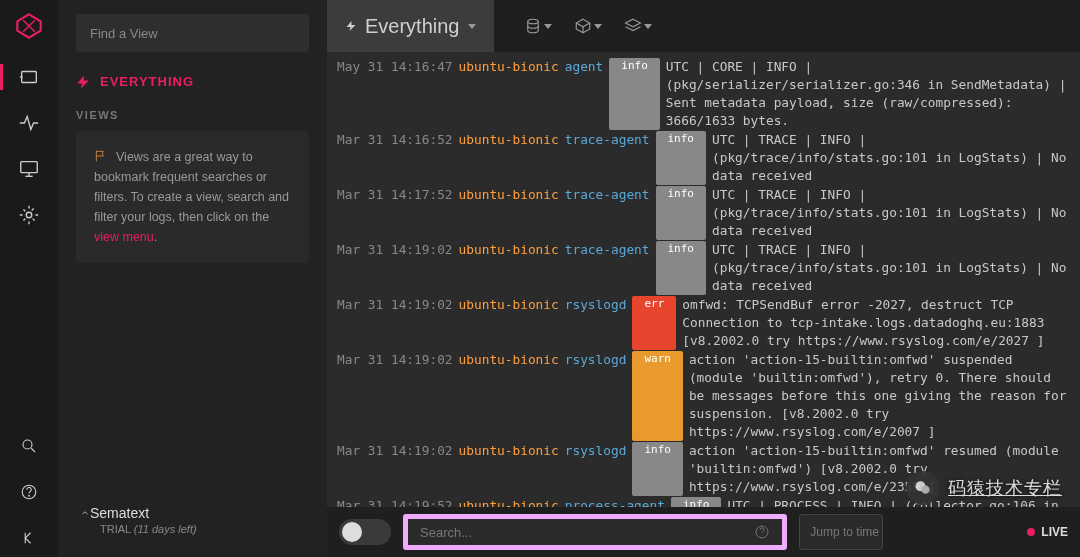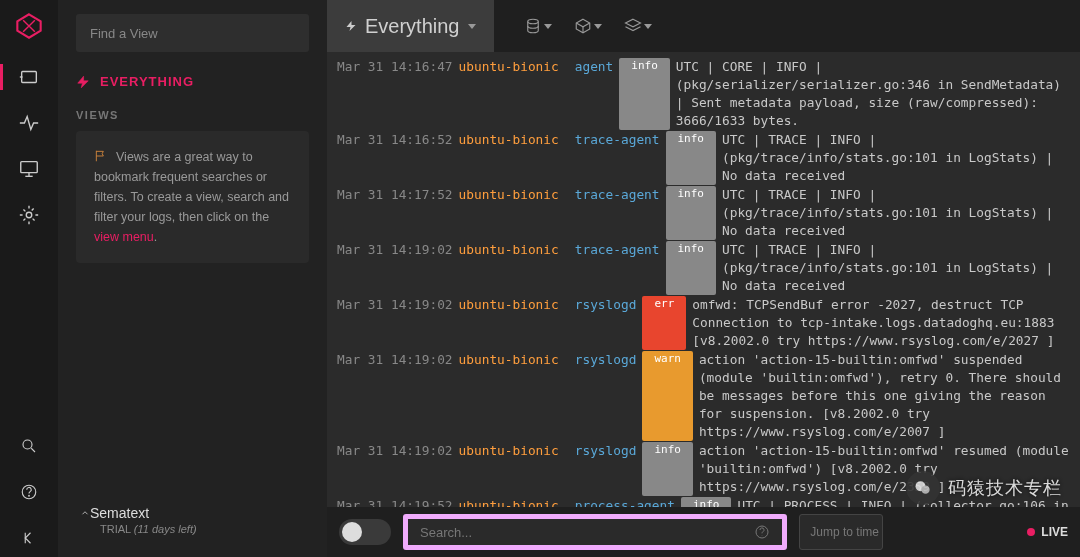--- a/index.html
+++ b/index.html
@@ -29,39 +29,39 @@
 .main { flex: 1; display: flex; flex-direction: column; background: #2b2b2b; min-width: 0; }
 .topbar { height: 52px; display: flex; align-items: center; background: #1f1f1f; }
 .everything-dd { background: #3c3c3c; height: 52px; padding: 0 18px; display: flex; align-items: center; gap: 8px; color: #d0d0d0; font-size: 20px; font-weight: 300; cursor: pointer; }
 .top-icons { display: flex; align-items: center; gap: 2px; margin-left: 20px; }
 .top-icon-btn { width: 48px; height: 52px; display: flex; align-items: center; justify-content: center; gap: 2px; cursor: pointer; }
 .top-icon-btn svg { width: 18px; height: 18px; stroke: #999; fill: none; stroke-width: 1.5; }
 .caret-dn { width: 0; height: 0; border-left: 4px solid transparent; border-right: 4px solid transparent; border-top: 5px solid #999; }
 .logs { flex: 1; background: #2b2b2b; overflow-y: auto; padding: 6px 10px; font-family: "Menlo", "Consolas", monospace; font-size: 12.8px; line-height: 18px; color: #c8c8c8; }
 .log-row { display: flex; margin-bottom: 1px; }
 .log-ts { color: #888; white-space: nowrap; margin-right: 6px; }
-.log-host { color: #ff9e3d; margin-right: 16px; }
+.log-host { color: #ff9e3d; margin-right: 6px; }
 .log-svc { color: #5aa8d8; margin-right: 6px; }
 .badge { padding: 0 12px; border-radius: 2px; font-size: 11px; line-height: 15px; display: inline-block; color: #fff; margin-right: 6px; }
 .badge.info { background: #888; }
 .badge.err { background: #e8452e; }
 .badge.warn { background: #e89a2e; }
 .log-msg { flex: 1; min-width: 0; word-break: break-word; }
 .log-cont { padding-left: 28px; }
 .bottombar { height: 50px; background: #1f1f1f; display: flex; align-items: center; padding: 0 12px; gap: 12px; }
 .toggle { width: 52px; height: 26px; background: #3a3a3a; border-radius: 13px; position: relative; cursor: pointer; }
 .toggle::before { content: ""; position: absolute; left: 3px; top: 3px; width: 20px; height: 20px; background: #ddd; border-radius: 50%; }
 .search-box { flex: 1; background: #2a2a2a; border: 5px solid #f0abfc; border-radius: 3px; height: 36px; display: flex; align-items: center; padding: 0 12px; color: #777; font-size: 13px; }
 .search-box .sq { flex: 1; }
 .jump-box { width: 84px; background: #2a2a2a; border: 1px solid #444; border-radius: 3px; height: 36px; display: flex; align-items: center; padding: 12px 10px; color: #777; font-size: 12px; white-space: nowrap; overflow: hidden; }
 .live-badge { display: flex; align-items: center; gap: 6px; color: #ddd; font-size: 12px; font-weight: 600; }
 .live-dot { width: 8px; height: 8px; background: #e91e63; border-radius: 50%; }
 .water { position: absolute; right: 18px; bottom: 52px; display: flex; align-items: center; gap: 8px; opacity: 0.9; pointer-events: none; }
 .water-circle { width: 34px; height: 34px; border-radius: 50%; background: #333; display: flex; align-items: center; justify-content: center; }
-.water-text { color: #eee; font-size: 18px; font-weight: 400; letter-spacing: 1px; text-shadow: 0 0 4px #000; }
+.water-text { color: #eee; font-size: 18px; font-weight: 400; letter-spacing: 1px; text-shadow: 0 0 4px #000; text-decoration: underline; }
 </style>
 </head>
 <body>
 
 <div class="app">
 
   <div class="iconbar">
     <svg class="logo" viewBox="0 0 24 24">
         <polygon points="12,2 22,8 22,16 12,22 2,16 2,8" fill="none" stroke="#e91e63" stroke-width="1.8"></polygon>
         <path d="M7 7 L17 17 M17 7 L7 17" stroke="#e91e63" stroke-width="1.2"></path>
@@ -172,21 +172,21 @@
               <polygon points="12,3 22,8 12,13 2,8"></polygon>
               <polyline points="2,13 12,18 22,13"></polyline>
             </svg>
             <span class="caret-dn"></span>
           </div>
       </div>
     </div>
 
     <div class="logs" id="logs">
         <div class="log-row">
-          <span class="log-ts">Mar 31 14:16:47</span>
+          <span class="log-ts">May 31 14:16:47</span>
           <span class="log-host">ubuntu-bionic</span>
           <span class="log-svc">agent</span>
           <span class="badge info">info</span>
           <span class="log-msg">UTC | CORE | INFO | (pkg/serializer/serializer.go:346 in SendMetadata) | Sent metadata payload, size (raw/compressed): 3666/1633 bytes.</span>
         </div>
         <div class="log-row">
           <span class="log-ts">Mar 31 14:16:52</span>
           <span class="log-host">ubuntu-bionic</span>
           <span class="log-svc">trace-agent</span>
           <span class="badge info">info</span>

